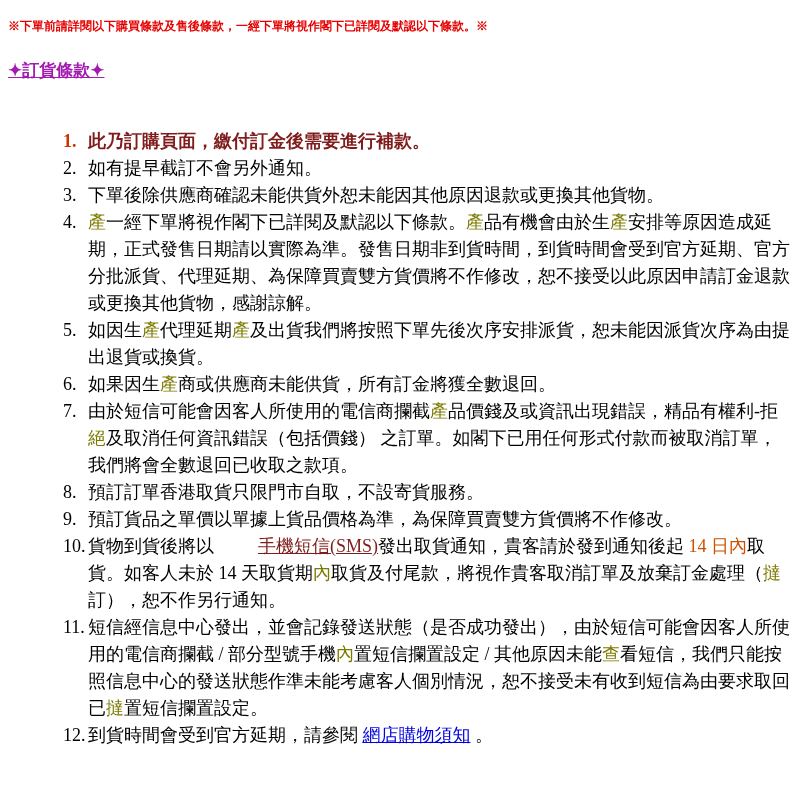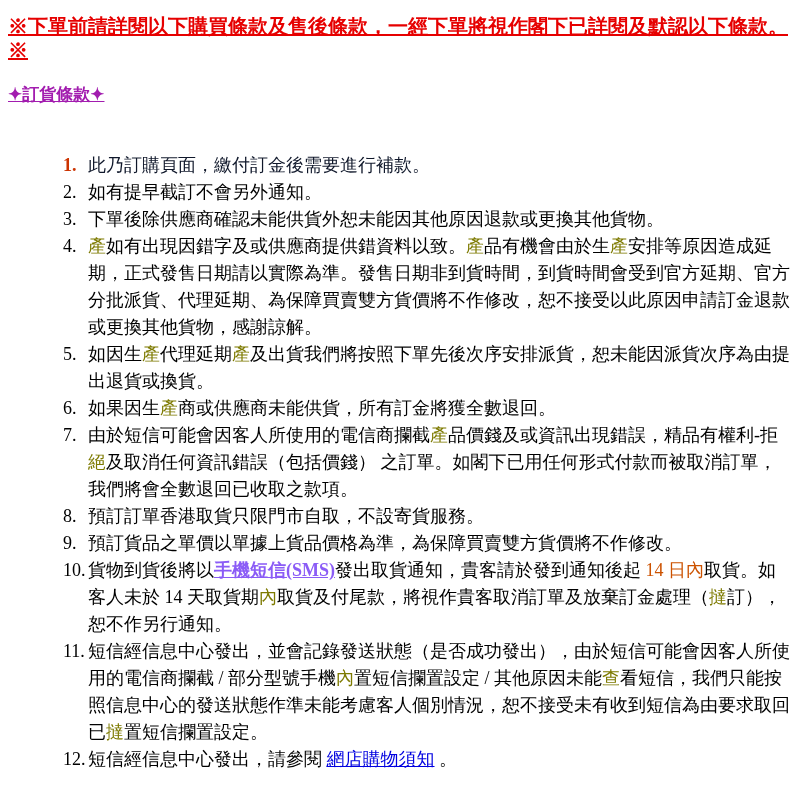--- a/index.html
+++ b/index.html
@@ -9,25 +9,24 @@
   }
   body {
     width: 809px;
     height: 812px;
     overflow: hidden;
     font-family: "Liberation Serif", "DejaVu Serif", serif;
     color: #000000;
   }
   .notice {
     margin: 14px 8px 0 8px;
-    font-size: 20px;
+    font-size: 12px;
     line-height: 24px;
     font-weight: bold;
     color: #e60000;
-    text-decoration: underline;
   }
   .section-title {
     margin: 22px 8px 0 8px;
     font-size: 17px;
     line-height: 22px;
     font-weight: bold;
     text-decoration: underline;
     color: #a21caf;
   }
   ol.terms {
@@ -41,23 +40,23 @@
     line-height: 27px;
   }
   .term-num {
     flex: 0 0 25px;
   }
   .term-text {
     width: 705px;
   }
   .num-accent { color: #cc3300; font-weight: bold; }
   .run-normal {}
-  .run-accent { color: #0f172a; font-weight: normal; }
+  .run-accent { color: #7f1d1d; font-weight: bold; }
   .run-em { color: #cc5200; font-weight: normal; }
-  .run-emu { color: #8b5cf6; font-weight: bold; text-decoration: underline; }
+  .run-emu { color: #7f1d1d; font-weight: normal; text-decoration: underline; margin-left: 44px; }
   .run-alt { color: #7d7a00; }
   a.run-link { color: #0000e0; text-decoration: underline; cursor: pointer; }
 </style>
 </head>
 <body>
 
 <div class="notice">※下單前請詳閱以下購買條款及售後條款，一經下單將視作閣下已詳閱及默認以下條款。※</div>
 
 <div class="section-title">✦訂貨條款✦</div>
 
@@ -69,21 +68,21 @@
     <li class="term">
       <span class="term-num">2.</span>
       <span class="term-text"><span class="run-normal">如有提早截訂不會另外通知。</span></span>
     </li>
     <li class="term">
       <span class="term-num">3.</span>
       <span class="term-text"><span class="run-normal">下單後除供應商確認未能供貨外恕未能因其他原因退款或更換其他貨物。</span></span>
     </li>
     <li class="term">
       <span class="term-num">4.</span>
-      <span class="term-text"><span class="run-alt">產</span><span class="run-normal">如有出現因錯字及或供應商提供錯資料以致。</span><span class="run-alt">產</span><span class="run-normal">品有機會由於生</span><span class="run-alt">產</span><span class="run-normal">安排等原因造成延期，正式發售日期請以實際為準。發售日期非到貨時間，到貨時間會受到官方延期、官方分批派貨、代理延期、為保障買賣雙方貨價將不作修改，恕不接受以此原因申請訂金退款或更換其他貨物，感謝諒解。</span></span>
+      <span class="term-text"><span class="run-alt">產</span><span class="run-normal">一經下單將視作閣下已詳閱及默認以下條款。</span><span class="run-alt">產</span><span class="run-normal">品有機會由於生</span><span class="run-alt">產</span><span class="run-normal">安排等原因造成延期，正式發售日期請以實際為準。發售日期非到貨時間，到貨時間會受到官方延期、官方分批派貨、代理延期、為保障買賣雙方貨價將不作修改，恕不接受以此原因申請訂金退款或更換其他貨物，感謝諒解。</span></span>
     </li>
     <li class="term">
       <span class="term-num">5.</span>
       <span class="term-text"><span class="run-normal">如因生</span><span class="run-alt">產</span><span class="run-normal">代理延期</span><span class="run-alt">產</span><span class="run-normal">及出貨我們將按照下單先後次序安排派貨，恕未能因派貨次序為由提出退貨或換貨。</span></span>
     </li>
     <li class="term">
       <span class="term-num">6.</span>
       <span class="term-text"><span class="run-normal">如果因生</span><span class="run-alt">產</span><span class="run-normal">商或供應商未能供貨，所有訂金將獲全數退回。</span></span>
     </li>
     <li class="term">
@@ -101,15 +100,15 @@
     <li class="term">
       <span class="term-num">10.</span>
       <span class="term-text"><span class="run-normal">貨物到貨後將以</span><span class="run-emu">手機短信(SMS)</span><span class="run-normal">發出取貨通知，貴客請於發到通知後起 </span><span class="run-em">14 日內</span><span class="run-normal">取貨。如客人未於 14 天取貨期</span><span class="run-alt">內</span><span class="run-normal">取貨及付尾款，將視作貴客取消訂單及放棄訂金處理（</span><span class="run-alt">撻</span><span class="run-normal">訂），恕不作另行通知。</span></span>
     </li>
     <li class="term">
       <span class="term-num">11.</span>
       <span class="term-text"><span class="run-normal">短信經信息中心發出，並會記錄發送狀態（是否成功發出），由於短信可能會因客人所使用的電信商攔截 / 部分型號手機</span><span class="run-alt">內</span><span class="run-normal">置短信攔置設定 / 其他原因未能</span><span class="run-alt">查</span><span class="run-normal">看短信，我們只能按照信息中心的發送狀態作準未能考慮客人個別情況，恕不接受未有收到短信為由要求取回已</span><span class="run-alt">撻</span><span class="run-normal">置短信攔置設定。</span></span>
     </li>
     <li class="term">
       <span class="term-num">12.</span>
-      <span class="term-text"><span class="run-normal">短信經信息中心發出，請參閱 </span><a href="#" class="run-link">網店購物須知</a><span class="run-normal"> 。</span></span>
+      <span class="term-text"><span class="run-normal">到貨時間會受到官方延期，請參閱 </span><a href="#" class="run-link">網店購物須知</a><span class="run-normal"> 。</span></span>
     </li>
   </ol>
 
 </body></html>

